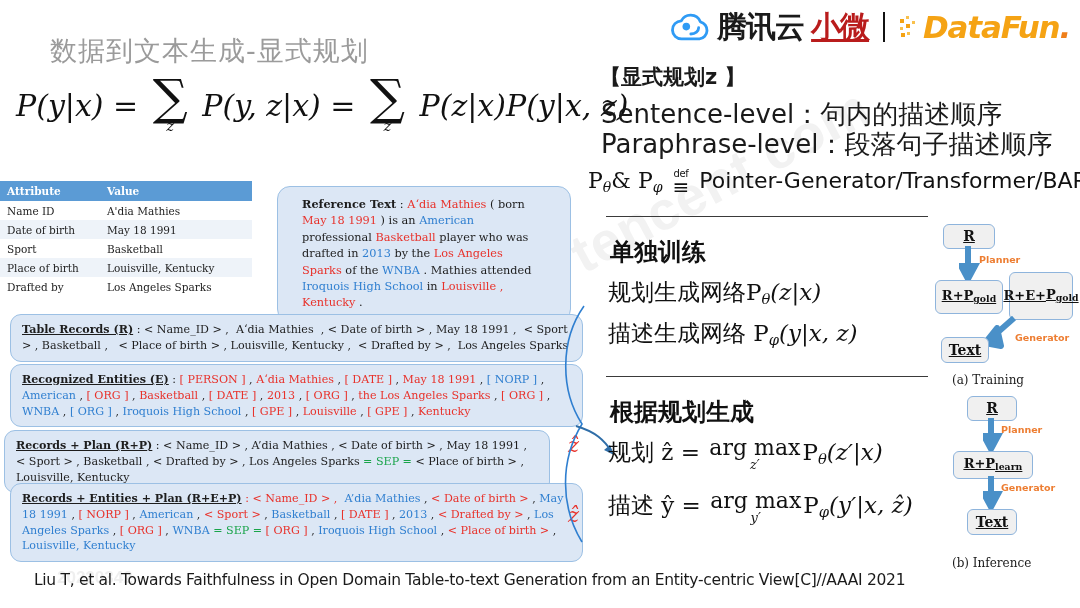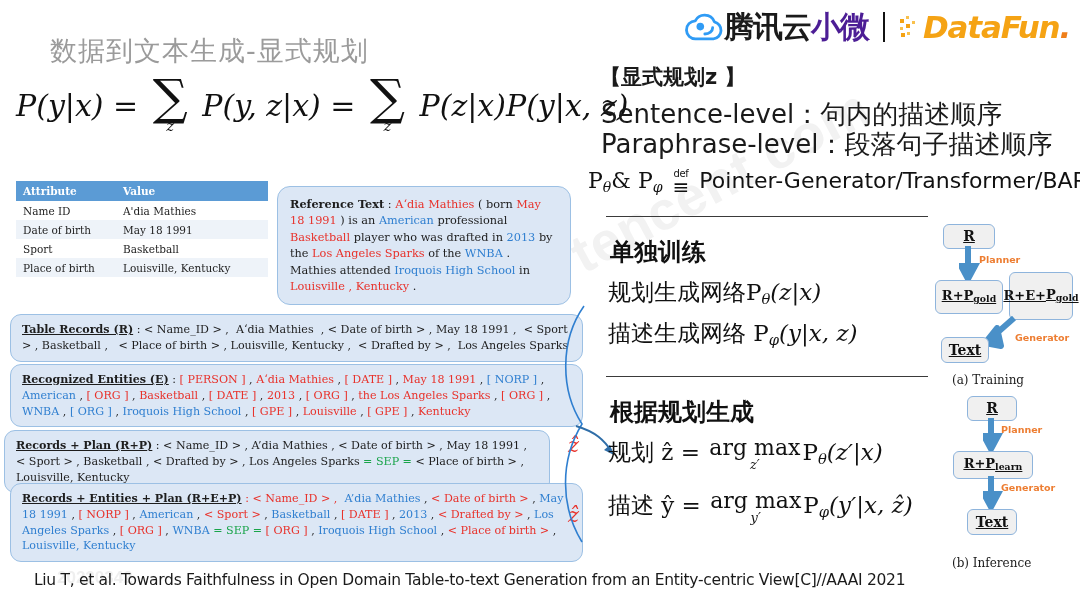--- a/index.html
+++ b/index.html
@@ -11,58 +11,58 @@
 
   
   .wm{position:absolute;color:#f0f0f0;font-family:"Liberation Sans",sans-serif;
       font-weight:700;pointer-events:none;user-select:none;white-space:nowrap;}
   .wm-diag{left:560px;top:230px;font-size:54px;transform:rotate(-28deg);
            transform-origin:left top;letter-spacing:1px;color:#f2f2f2;}
   .wm-date{left:57px;top:568px;font-size:17px;color:#efefef;letter-spacing:0px;}
 
   
   .logos{position:absolute;right:10px;top:5px;display:flex;align-items:center;height:44px;}
-  .tc-logo{display:flex;align-items:center;}
+  .tc-logo{display:flex;align-items:center;gap:7px;}
   .cloud-mark{width:40px;height:28px;}
   .tc-text{font-size:30px;font-weight:700;letter-spacing:-1px;line-height:1;
            font-family:"DejaVu Sans",sans-serif;}
   .tc-black{color:#1a1a1a;}
-  .tc-blue{color:#4c1d95;}
+  .tc-blue{color:#b91c1c;text-decoration:underline;}
   .sep-bar{width:2px;height:30px;background:#111;margin:0 14px;}
   .df-logo{display:flex;align-items:center;gap:4px;}
   .df-dots{width:20px;height:22px;}
   .df-text{font-size:31px;font-weight:700;font-style:italic;letter-spacing:-1.2px;
            color:#f5a314;line-height:1;font-family:"DejaVu Sans",sans-serif;}
   .df-dot{color:#ef7f1a;}
 
   
   .slide-title{position:absolute;left:50px;top:33px;font-size:27px;color:#9b9b9b;
                letter-spacing:1px;font-family:"DejaVu Sans",sans-serif;}
   .master-eq{position:absolute;left:16px;top:80px;font-family:"DejaVu Serif",serif;
              font-size:30px;color:#111;white-space:nowrap;}
   .master-eq .it{font-style:italic;}
   .sum{display:inline-flex;flex-direction:column;align-items:center;
        vertical-align:middle;margin:0 5px;}
   .sum .big{font-size:49px;line-height:0.72;font-family:"DejaVu Serif",serif;}
   .sum .sub{font-size:15px;font-style:italic;line-height:1.3;margin-top:2px;}
 
   
-  .attr-table{position:absolute;left:16px;top:181px;width:252px;border-collapse:collapse;
+  .attr-table{position:absolute;left:0;top:181px;width:252px;border-collapse:collapse;
               font-family:"DejaVu Serif",serif;font-size:10.5px;}
   .attr-table th{background:#5b9bd5;color:#ffffff;text-align:left;font-weight:600;
                  padding:4px 7px;font-size:10.5px;}
   .attr-table td{padding:3.5px 7px;color:#1d1d1d;border:none;}
   .attr-table tr.odd td{background:#ffffff;}
   .attr-table tr.even td{background:#eef3f9;}
   .attr-table col.c1{width:100px;}
 
   
   .ref-box{position:absolute;left:277px;top:186px;width:294px;
            background:#dce7f5;border:1.3px solid #9cc0e4;border-radius:13px;
-           padding:9px 12px;font-family:"DejaVu Serif",serif;font-size:11.3px;
+           padding:9px 24px;font-family:"DejaVu Serif",serif;font-size:11.3px;
            line-height:1.45;color:#1d1d1d;box-sizing:border-box;}
   .ref-box b{font-weight:700;}
   .red{color:#e8312a;}
   .blue{color:#2f7fd0;}
   .green{color:#19a44a;}
 
   
   .rec-box{position:absolute;background:#dce7f5;border:1.3px solid #9cc0e4;
            border-radius:11px;padding:7px 11px;box-sizing:border-box;
            font-family:"DejaVu Serif",serif;font-size:11.1px;line-height:1.42;color:#1d1d1d;}
@@ -204,20 +204,24 @@
         <td>May 18 1991</td>
       </tr>
       <tr class="odd">
         <td>Sport</td>
         <td>Basketball</td>
       </tr>
       <tr class="even">
         <td>Place of birth</td>
         <td>Louisville, Kentucky</td>
       </tr>
+      <tr class="odd">
+        <td>Drafted by</td>
+        <td>Los Angeles Sparks</td>
+      </tr>
     </tbody>
   </table>
 
   <div class="ref-box">
     <b>Reference Text</b>
     <span> : <span class="red">A‘dia Mathies</span> ( born <span class="red">May 18 1991</span> ) is an <span class="blue">American</span> professional <span class="red">Basketball</span> player who was drafted in <span class="blue">2013</span> by the <span class="red">Los Angeles Sparks</span> of the <span class="blue">WNBA</span> . Mathies attended <span class="blue">Iroquois High School</span> in <span class="red">Louisville , Kentucky</span> .</span>
   </div>
 
   <div class="rec-box" id="box-r">
     <b><span class="u">Table Records (R)</span></b>

